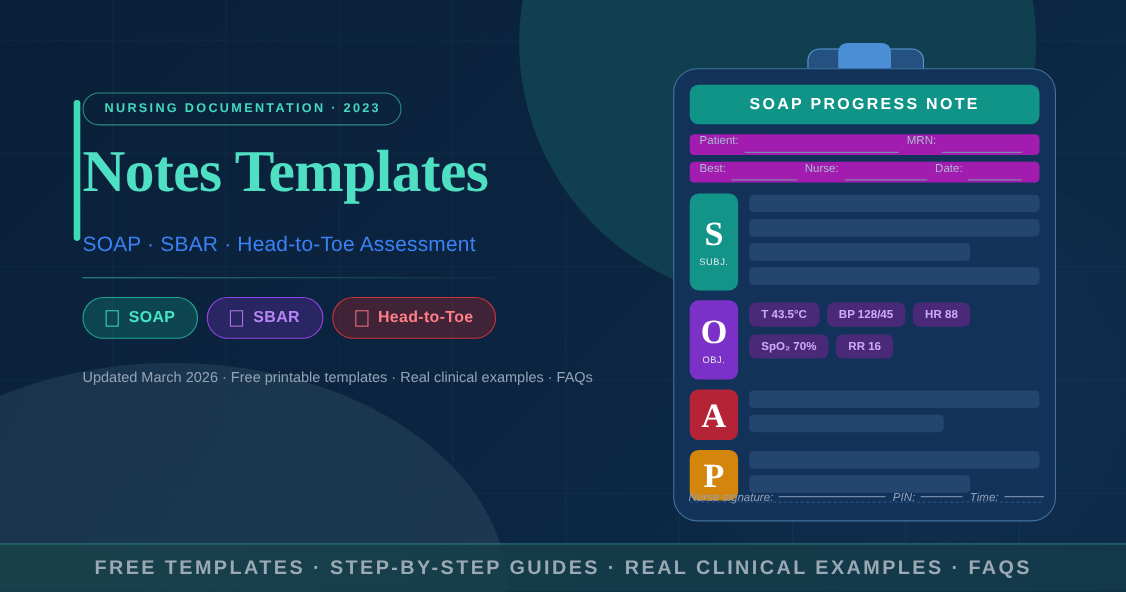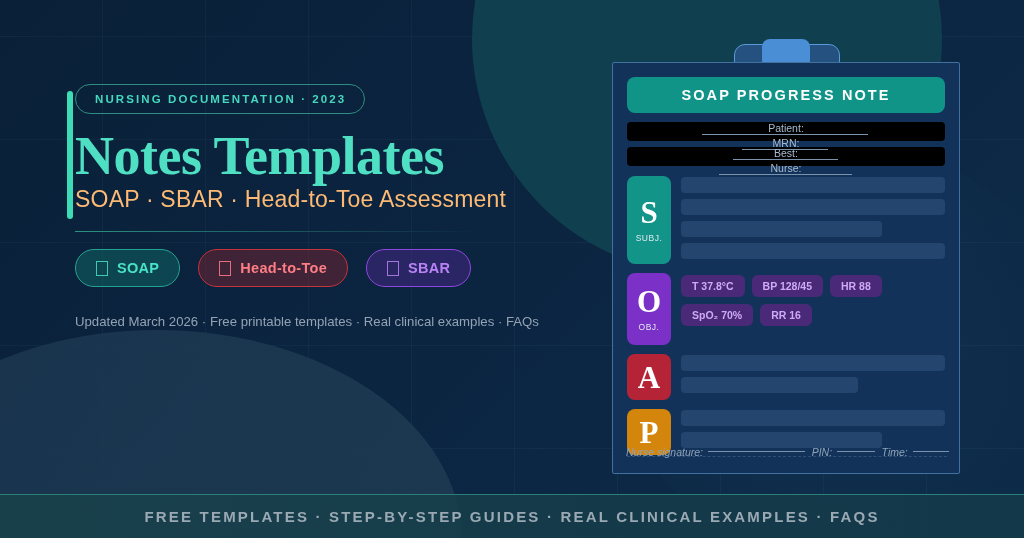--- a/index.html
+++ b/index.html
@@ -54,27 +54,27 @@
     color:#45d8bd;font-size:11.5px;font-weight:700;letter-spacing:2.1px;
   }
   .title{margin:14px 0 0 15px;}
   .title-line{
     font-family:"Liberation Serif",serif;
     font-weight:700;font-size:54px;line-height:1.04;letter-spacing:-.5px;
   }
   .t1{color:#ffffff;}
   .t2{color:#4fe0c4;}
   .subtitle{
-    margin:2px 0 0 15px;color:#fdba74;font-size:23px;letter-spacing:.2px;
+    margin:28px 0 0 15px;color:#3b82f6;font-size:19px;letter-spacing:.2px;
   }
   .rule{
     margin:18px 0 0 15px;width:406px;height:1px;
     background:linear-gradient(to right,#2c9182,#2c918200);
   }
-  .pills{margin:17px 0 0 15px;display:flex;gap:18px;}
+  .pills{margin:17px 0 0 15px;display:flex;gap:8px;}
   .pill{
     display:flex;align-items:center;gap:9px;
     border-radius:22px;padding:10px 20px;
     font-size:14.5px;font-weight:700;letter-spacing:.3px;
     white-space:nowrap;
   }
   .pill-soap{background:rgba(16,120,110,.42);border:1.5px solid #25a391;color:#49e2c4;}
   .pill-sbar{background:rgba(86,40,150,.42);border:1.5px solid #8f46e0;color:#b884f5;}
   .pill-h2t {background:rgba(140,35,45,.42);border:1.5px solid #c6333a;color:#ff7d85;}
   .tofu{
@@ -88,32 +88,32 @@
   .clip-top{
     position:absolute;left:122px;top:0;width:104px;height:38px;
     background:#24517f;border:1.5px solid #5b9ad8;border-radius:11px;
   }
   .clip-tab{
     position:absolute;left:150px;top:-5px;width:48px;height:30px;
     background:#4a8ed6;border-radius:8px;
   }
   .board{
     position:absolute;left:0;top:18px;width:348px;height:412px;
-    background:#13325a;border:1.5px solid #41719e;border-radius:2px;
+    background:#13325a;border:1.5px solid #41719e;border-radius:22px;
     box-sizing:border-box;padding:14px 14px 0 14px;
   }
   .board-head{
     height:36px;border-radius:8px;background:#109488;
     display:flex;align-items:center;justify-content:center;
     color:#fff;font-size:14.5px;font-weight:700;letter-spacing:2.1px;
   }
   .meta-row{
-    margin-top:9px;height:19px;border-radius:4px;background:#000000;
-    display:flex;align-items:center;padding:0 9px;box-sizing:border-box;
-    color:#a9bacd;font-size:10.5px;white-space:nowrap;overflow:visible;flex-direction:column;
+    margin-top:9px;height:19px;border-radius:4px;background:#a21caf;
+    display:flex;padding:0 9px;box-sizing:border-box;
+    color:#a9bacd;font-size:10.5px;white-space:nowrap;overflow:visible;
   }
   .meta-row.second{margin-top:6px;}
   .fill{display:inline-block;border-bottom:1px solid #7d93ad;margin:0 7px 2px 5px;}
   .f-patient{width:166px;}
   .f-mrn{width:86px;}
   .f-ward{width:105px;}
   .f-nurse{width:133px;}
   .f-date{width:86px;}
 
   .sect{margin-top:10px;display:flex;gap:10px;}
@@ -150,21 +150,21 @@
     position:absolute;left:14px;top:393px;width:320px;height:0;
     border-top:1px dashed #2d4f7a;
   }
 
   
   .footer{
     position:absolute;left:0;bottom:0;width:1024px;height:43px;
     background:linear-gradient(to right,rgba(24,66,74,.85),rgba(20,58,74,.85));
     border-top:1px solid #2a7f79;
     display:flex;align-items:center;justify-content:center;
-    color:#9aa9b4;font-size:15px;font-weight:700;letter-spacing:2.2px;
+    color:#9aa9b4;font-size:18px;font-weight:700;letter-spacing:2.2px;
   }
 </style>
 </head>
 <body>
 
 <div class="stage">
 
   <div class="bg-grad"></div>
   <div class="bg-grid"></div>
   <div class="blob-teal"></div>
@@ -182,27 +182,27 @@
 
     <div class="subtitle">SOAP · SBAR · Head-to-Toe Assessment</div>
 
     <div class="rule"></div>
 
     <div class="pills">
       <div class="pill pill-soap">
         <span class="tofu"></span>
         <span>SOAP</span>
       </div>
+      <div class="pill pill-sbar">
+        <span class="tofu"></span>
+        <span>SBAR</span>
+      </div>
       <div class="pill pill-h2t">
         <span class="tofu"></span>
         <span>Head-to-Toe</span>
-      </div>
-      <div class="pill pill-sbar">
-        <span class="tofu"></span>
-        <span>SBAR</span>
       </div>
     </div>
 
     <div class="meta">Updated March 2026 · Free printable templates · Real clinical examples · FAQs</div>
   </div>
 
   <div class="clip-wrap">
     <div class="clip-top"></div>
     <div class="clip-tab"></div>
 
@@ -238,21 +238,21 @@
           <div class="ln"></div>
         </div>
       </div>
 
       <div class="sect tight">
         <div class="letter l-o">
           <div class="big">O</div>
           <div class="sub">OBJ.</div>
         </div>
         <div class="chips">
-          <div class="chip">T 37.8°C</div>
+          <div class="chip">T 43.5°C</div>
           <div class="chip">BP 128/45</div>
           <div class="chip">HR 88</div>
           <div class="chip">SpO₂ 70%</div>
           <div class="chip">RR 16</div>
         </div>
       </div>
 
       <div class="sect tight">
         <div class="letter l-a">
           <div class="big">A</div>

